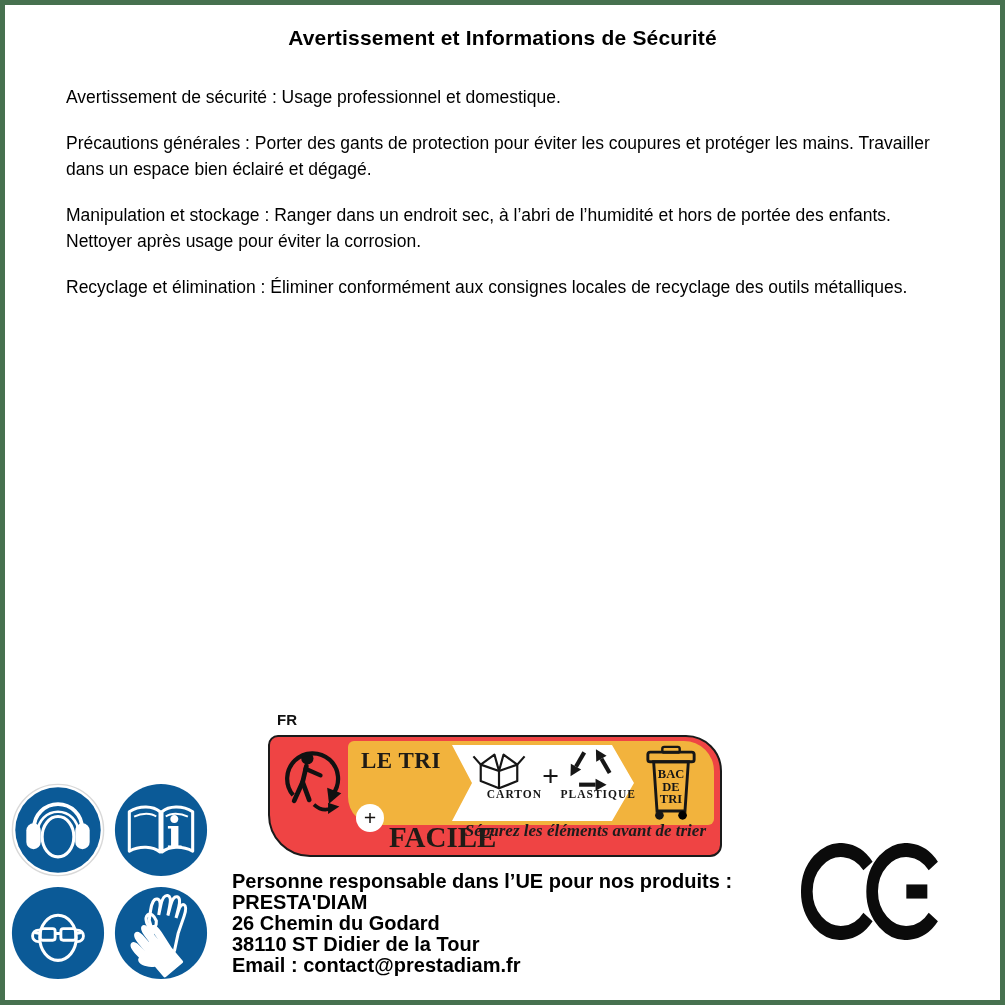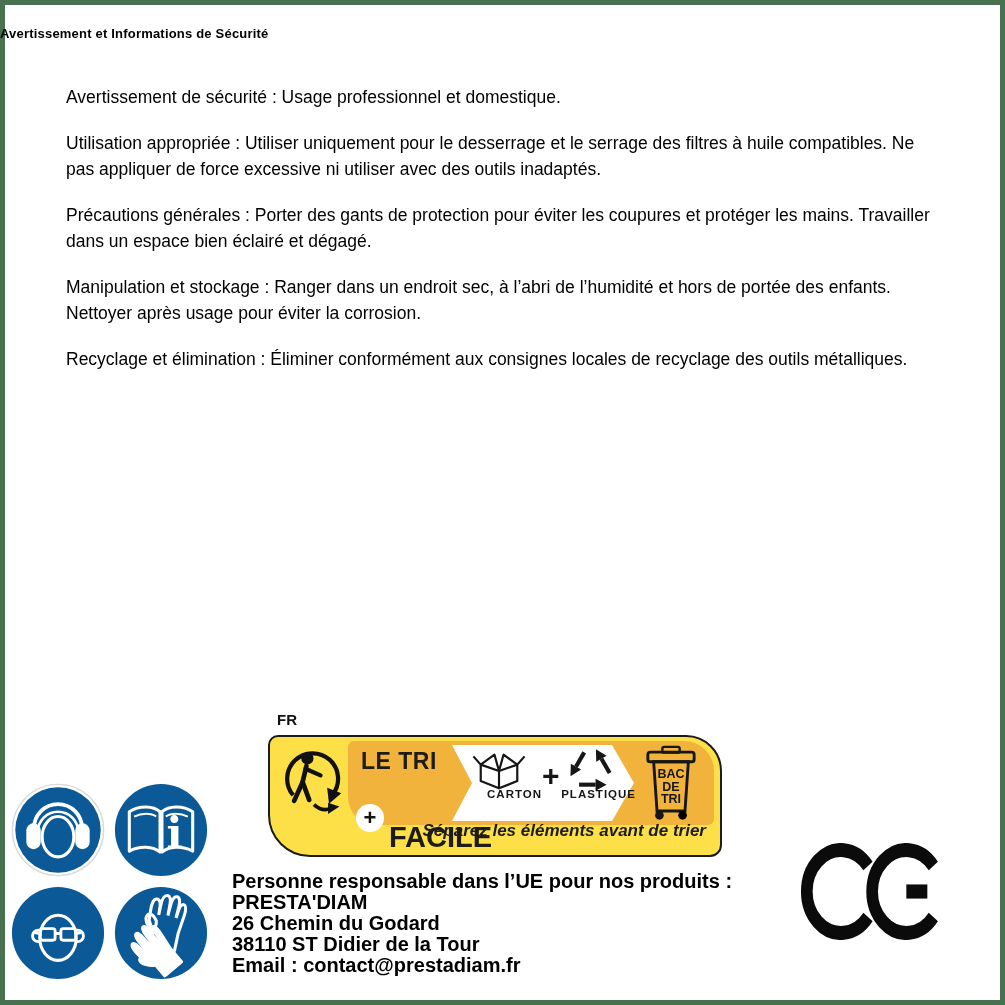--- a/index.html
+++ b/index.html
@@ -8,35 +8,35 @@
     --yellow:#F2B33D;
     --ink:#161616;
   }
   html,body{margin:0;padding:0;}
   body{
     width:1005px;height:1005px;position:relative;background:#fff;
     font-family:"Liberation Sans",sans-serif;color:#000;overflow:hidden;
   }
   .page-border{position:absolute;inset:0;border:5px solid var(--green);pointer-events:none;box-sizing:border-box;}
 
-  .doc-title{position:absolute;top:26px;left:0;width:100%;text-align:left;
-    font-size:13px;font-weight:bold;letter-spacing:.2px;}
+  .doc-title{position:absolute;top:26px;left:0;width:100%;text-align:center;
+    font-size:21px;font-weight:bold;letter-spacing:.2px;}
 
   .body-text{position:absolute;left:66px;top:84px;width:884px;font-size:17.5px;line-height:26px;}
   .body-text p{margin:0 17px 20px 0;}
 
   
   .icons-grid{position:absolute;left:10px;top:782px;display:grid;
     grid-template-columns:96px 96px;grid-auto-rows:96px;gap:7px;}
   .icons-grid svg{display:block;}
 
   
   .fr-code{position:absolute;left:277px;top:711px;font-size:15px;font-weight:bold;color:#111;}
-  .tri-label{position:absolute;left:268px;top:735px;width:454px;height:122px;background:#fde047;
-    border:2.5px solid #1a1a1a;border-radius:10px 36px 12px 42px;box-sizing:border-box;}
+  .tri-label{position:absolute;left:268px;top:735px;width:454px;height:122px;background:#ef4444;
+    border:2.5px solid #1a1a1a;border-radius:10px 36px 12px 42px;box-sizing:border-box;font-family:Liberation Serif, serif;}
   .triman{position:absolute;left:10px;top:8px;}
   .band{position:absolute;left:78px;top:4px;width:366px;height:84px;background:var(--yellow);
     border-radius:6px 30px 6px 28px;}
   .chev{position:absolute;left:104px;top:4px;width:182px;height:76px;background:#fff;
     clip-path:polygon(0 0, calc(100% - 22px) 0, 100% 50%, calc(100% - 22px) 100%, 0 100%, 20px 50%);}
   .letri{position:absolute;left:13px;top:7px;font-size:23px;font-weight:800;letter-spacing:.5px;color:#1f1b16;white-space:nowrap;}
   .facile-row{position:absolute;left:8px;top:41px;display:flex;align-items:center;gap:5px;}
   .plus-badge{width:28px;height:28px;border-radius:50%;background:#fff;color:#161310;
     font-size:22px;font-weight:800;display:flex;align-items:center;justify-content:center;line-height:1;}
   .facile{font-size:29px;font-weight:800;color:#1f1b16;margin-top:39px;}
@@ -59,21 +59,20 @@
 </style>
 </head>
 <body>
 
 <div class="page-border"></div>
 
 <div class="doc-title">Avertissement et Informations de Sécurité</div>
 
 <div class="body-text">
   <p>Avertissement de sécurité : Usage professionnel et domestique.</p>
-  <p>Utilisation appropriée : Utiliser uniquement pour le desserrage et le serrage des filtres à huile compatibles. Ne pas appliquer de force excessive ni utiliser avec des outils inadaptés.</p>
   <p>Précautions générales : Porter des gants de protection pour éviter les coupures et protéger les mains. Travailler dans un espace bien éclairé et dégagé.</p>
   <p>Manipulation et stockage : Ranger dans un endroit sec, à l’abri de l’humidité et hors de portée des enfants. Nettoyer après usage pour éviter la corrosion.</p>
   <p>Recyclage et élimination : Éliminer conformément aux consignes locales de recyclage des outils métalliques.</p>
 </div>
 
 <div class="icons-grid">
   <svg width="96" height="96" viewBox="0 0 100 100">
     <circle cx="50" cy="50" r="47.5" fill="none" stroke="#d9d9d9" stroke-width="1.5"></circle>
     <circle cx="50" cy="50" r="44.5" fill="#0B5A97"></circle>
     <path d="M25 48 A 25 25 0 0 1 75 48" stroke="#fff" stroke-width="4" fill="none"></path>

